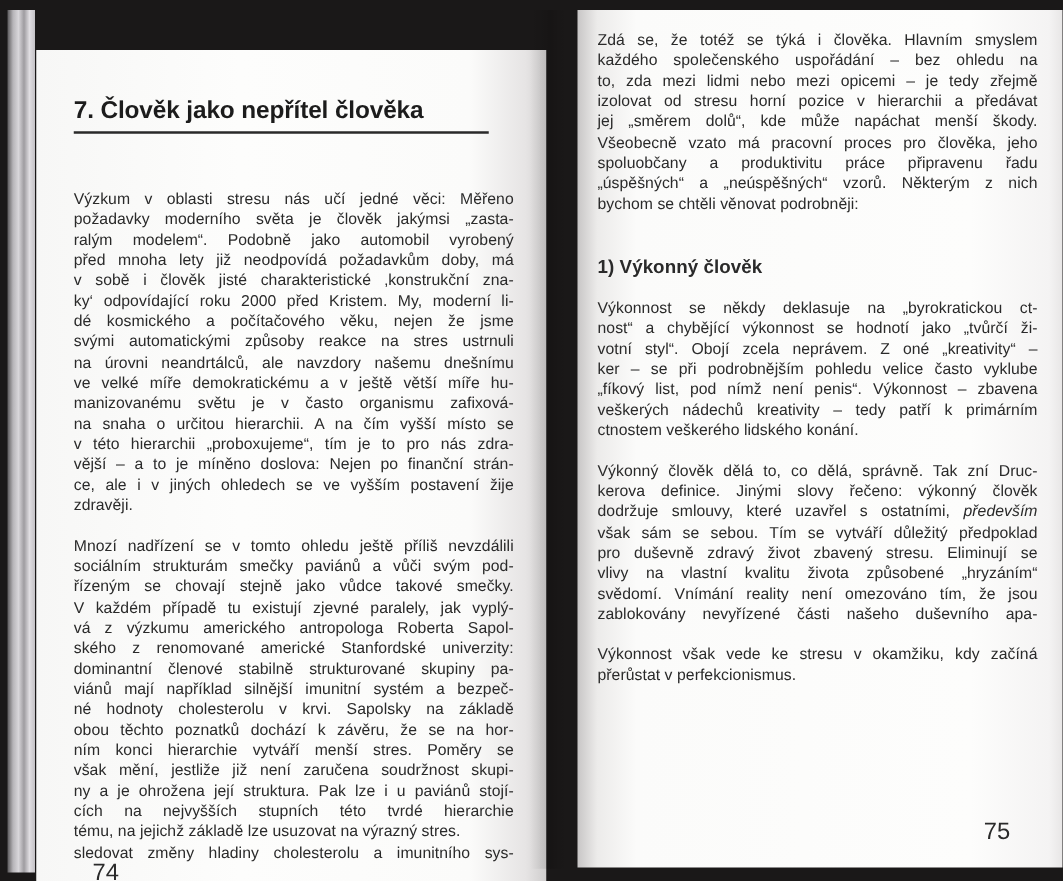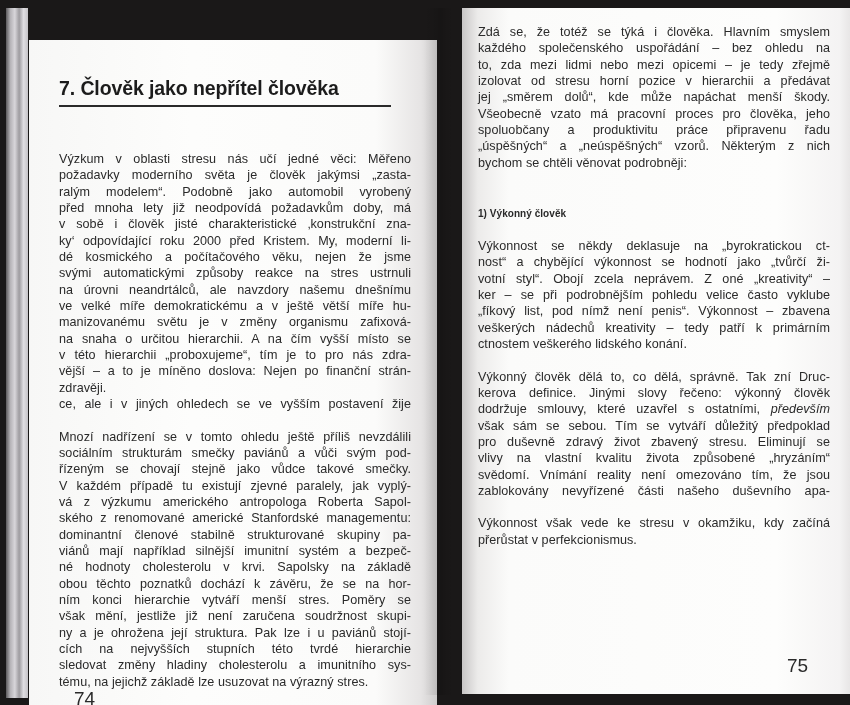--- a/index.html
+++ b/index.html
@@ -51,21 +51,21 @@
   .line {
     display: block; text-align: justify; text-align-last: justify;
     white-space: nowrap;
   }
   .line.last { text-align-last: left; }
   .gap-title { height: 44px; }
   .gap-par { height: 16px; }
   .gap-heading { height: 34px; }
   .gap-after-heading { height: 16px; }
   .section-heading {
-    font-weight: bold; font-size: 10px; line-height: 17px; margin: 0;
+    font-weight: bold; font-size: 15px; line-height: 17px; margin: 0;
   }
   .page-number {
     position: absolute; font-size: 19px; font-weight: normal; color: #2a2a2a;
   }
   .page-left .page-number { left: 45px; top: 648px; }
   .page-right .page-number { left: 325px; top: 647px; }
   em { }
   .gutter-shadow {
     position: absolute; left: 424px; top: 8px; width: 30px; height: 687px;
     background: linear-gradient(90deg, rgba(0,0,0,0) 0%, rgba(0,0,0,0.08) 40%, rgba(0,0,0,0.14) 55%, rgba(0,0,0,0.05) 75%, rgba(0,0,0,0) 100%);
@@ -86,45 +86,45 @@
           <span class="line">Výzkum v oblasti stresu nás učí jedné věci: Měřeno</span>
           <span class="line">požadavky moderního světa je člověk jakýmsi „zasta-</span>
           <span class="line">ralým modelem“. Podobně jako automobil vyrobený</span>
           <span class="line">před mnoha lety již neodpovídá požadavkům doby, má</span>
           <span class="line">v sobě i člověk jisté charakteristické ‚konstrukční zna-</span>
           <span class="line">ky‘ odpovídající roku 2000 před Kristem. My, moderní li-</span>
           <span class="line">dé kosmického a počítačového věku, nejen že jsme</span>
           <span class="line">svými automatickými způsoby reakce na stres ustrnuli</span>
           <span class="line">na úrovni neandrtálců, ale navzdory našemu dnešnímu</span>
           <span class="line">ve velké míře demokratickému a v ještě větší míře hu-</span>
-          <span class="line">manizovanému světu je v změny organismu zafixová-</span>
+          <span class="line">manizovanému světu je v často organismu zafixová-</span>
           <span class="line">na snaha o určitou hierarchii. A na čím vyšší místo se</span>
           <span class="line">v této hierarchii „proboxujeme“, tím je to pro nás zdra-</span>
           <span class="line">vější – a to je míněno doslova: Nejen po finanční strán-</span>
+          <span class="line">ce, ale i v jiných ohledech se ve vyšším postavení žije</span>
           <span class="line last">zdravěji.</span>
-          <span class="line">ce, ale i v jiných ohledech se ve vyšším postavení žije</span>
         </p>
       <div class="gap-par"></div>
       <p class="par">
           <span class="line">Mnozí nadřízení se v tomto ohledu ještě příliš nevzdálili</span>
           <span class="line">sociálním strukturám smečky paviánů a vůči svým pod-</span>
           <span class="line">řízeným se chovají stejně jako vůdce takové smečky.</span>
           <span class="line">V každém případě tu existují zjevné paralely, jak vyplý-</span>
           <span class="line">vá z výzkumu amerického antropologa Roberta Sapol-</span>
-          <span class="line">ského z renomované americké Stanfordské managementu:</span>
+          <span class="line">ského z renomované americké Stanfordské univerzity:</span>
           <span class="line">dominantní členové stabilně strukturované skupiny pa-</span>
           <span class="line">viánů mají například silnější imunitní systém a bezpeč-</span>
           <span class="line">né hodnoty cholesterolu v krvi. Sapolsky na základě</span>
           <span class="line">obou těchto poznatků dochází k závěru, že se na hor-</span>
           <span class="line">ním konci hierarchie vytváří menší stres. Poměry se</span>
           <span class="line">však mění, jestliže již není zaručena soudržnost skupi-</span>
           <span class="line">ny a je ohrožena její struktura. Pak lze i u paviánů stojí-</span>
           <span class="line">cích na nejvyšších stupních této tvrdé hierarchie</span>
+          <span class="line last">tému, na jejichž základě lze usuzovat na výrazný stres.</span>
           <span class="line">sledovat změny hladiny cholesterolu a imunitního sys-</span>
-          <span class="line last">tému, na jejichž základě lze usuzovat na výrazný stres.</span>
         </p>
     </div>
     <div class="page-number">74</div>
   </div>
 
   <div class="page page-right">
     <div class="content">
       <p class="par">
           <span class="line">Zdá se, že totéž se týká i člověka. Hlavním smyslem</span>
           <span class="line">každého společenského uspořádání – bez ohledu na</span>

